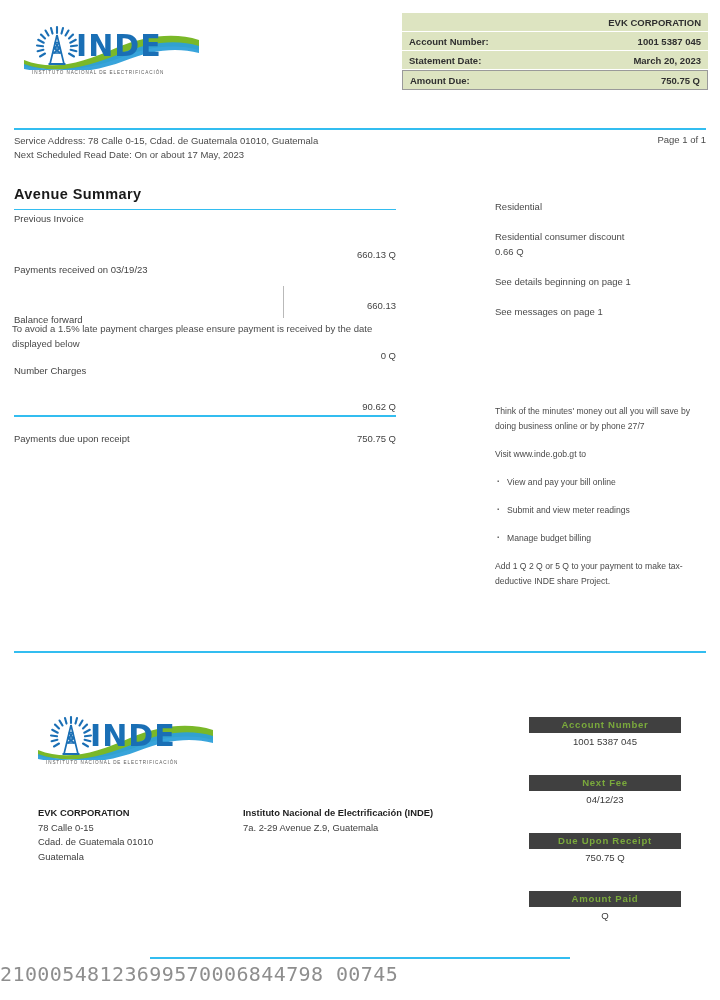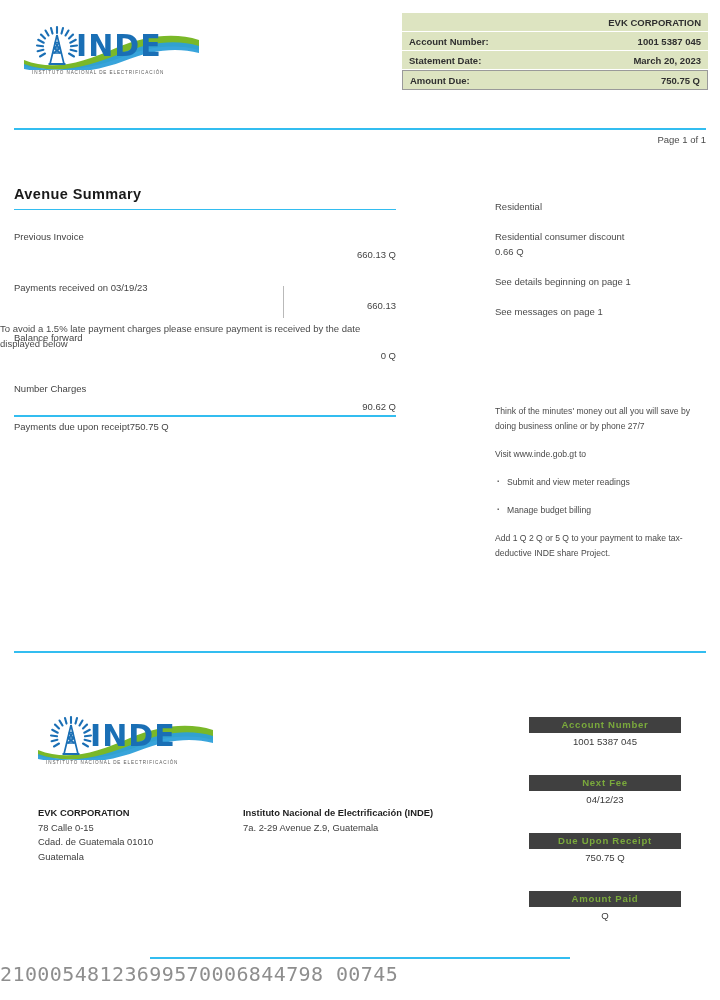--- a/index.html
+++ b/index.html
@@ -138,41 +138,41 @@
     height: 1.4px;
     background: #33bdf0;
   }
   .sum-rows { padding: 2px 0 1px 0; }
   .sum-row {
     display: flex;
     justify-content: space-between;
     font-size: 9.5px;
     line-height: 14.5px;
     color: #444;
-    align-items: center;
   }
   .sum-row .amt { text-align: right; margin-top: 36px; }
   .sum-total {
     display: flex;
+    justify-content: space-between;
     font-size: 9.5px;
     line-height: 15px;
-    padding-top: 2px;
+    padding-top: 14px;
     color: #444;
   }
   .vdivider {
     position: absolute;
     left: 283px;
     top: 286px;
     width: 1px;
     height: 32px;
     background: #b9b9b9;
   }
   .late-note {
     position: absolute;
-    left: 0;
+    left: 12px;
     top: 322px;
     width: 370px;
     font-size: 9.5px;
     line-height: 14.5px;
     color: #4a4a4a;
   }
 
   
   .rcol {
     position: absolute;
@@ -320,20 +320,24 @@
     </tr>
     <tr class="last">
       <td class="lbl">Amount Due:</td>
       <td class="val">750.75 Q</td>
     </tr>
   </tbody>
     </table>
 
   <div class="rule rule-top"></div>
 
+  <div class="svc">
+    <div>Service Address: 78 Calle 0-15, Cdad. de Guatemala 01010, Guatemala</div>
+    <div>Next Scheduled Read Date: On or about 17 May, 2023</div>
+  </div>
   <div class="page-num">Page 1 of 1</div>
 
   <div class="acct-title">Avenue Summary</div>
 
   <div class="sum-box">
     <div class="sum-line-top"></div>
     <div class="sum-rows">
       <div class="sum-row">
         <span>Previous Invoice</span>
         <span class="amt">660.13 Q</span>
@@ -369,20 +373,21 @@
       <span>0.66 Q</span>
     </p>
     <p>See details beginning on page 1</p>
     <p>See messages on page 1</p>
   </div>
 
   <div class="promo">
     <p>Think of the minutes' money out all you will save by doing business online or by phone 27/7</p>
     <p>Visit www.inde.gob.gt to</p>
     <ul>
+      <li>View and pay your bill online</li>
       <li>Submit and view meter readings</li>
       <li>Manage budget billing</li>
     </ul>
     <p>Add 1 Q 2 Q or 5 Q to your payment to make tax-deductive INDE share Project.</p>
   </div>
 
   <div class="rule rule-mid"></div>
 
   <div class="logo logo-bottom">
     <div class="logo-swoosh">

